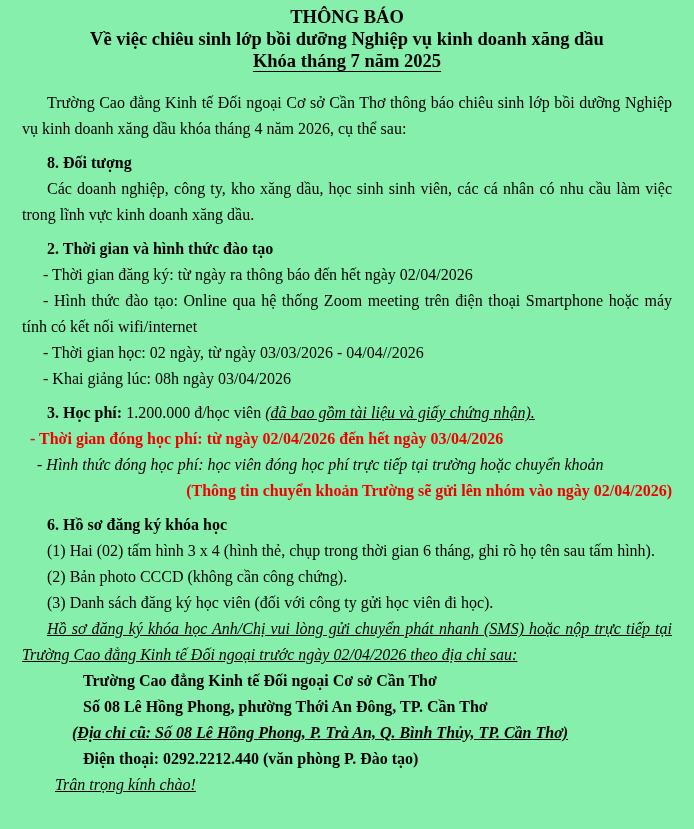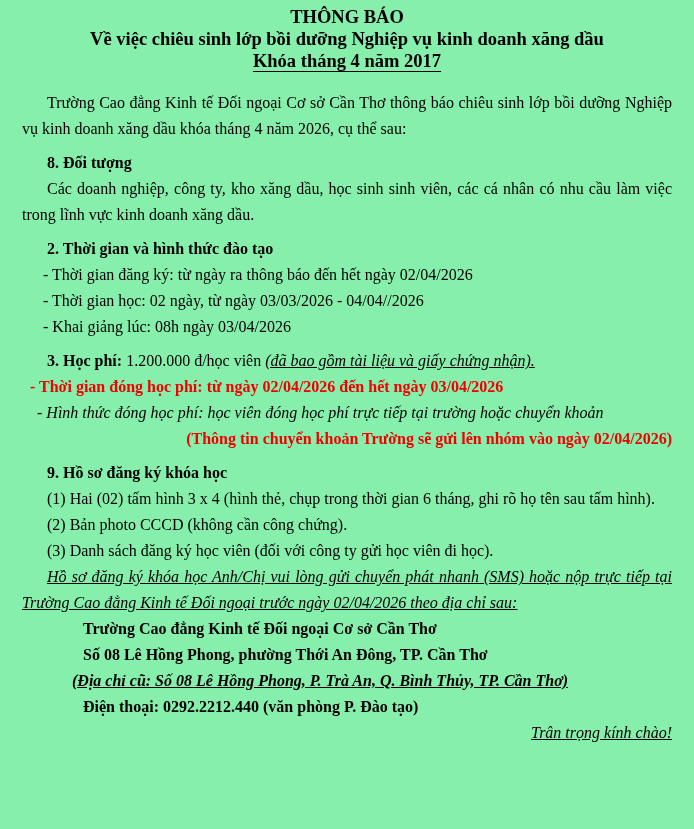--- a/index.html
+++ b/index.html
@@ -45,51 +45,52 @@
     margin-top: 8px;
   }
   .gap-top { margin-top: 8px; }
   .b { font-weight: bold; }
   .i { font-style: italic; text-decoration: underline; }
   .center { text-align: right; text-indent: 0; }
   .deadline { text-indent: 8px; }
   .method   { text-indent: 15px; font-style: italic; }
   .org      { margin-left: 61px; }
   .oldaddr  { margin-left: 50px; }
-  .closing  { margin-left: 33px; text-align: right; }
+  .closing  { margin-left: 33px; }
 </style>
 </head>
 <body>
 
 <div class="page" style="background: #86efac; color: rgb(0, 0, 0);">
 
   <header class="doc-header">
     <div class="t-line">THÔNG BÁO</div>
     <div class="t-line">Về việc chiêu sinh lớp bồi dưỡng Nghiệp vụ kinh doanh xăng dầu</div>
-    <div class="t-line"><span class="u">Khóa tháng 4 năm 2017</span></div>
+    <div class="t-line"><span class="u">Khóa tháng 7 năm 2025</span></div>
   </header>
 
   <p class="para indent just">Trường Cao đẳng Kinh tế Đối ngoại Cơ sở Cần Thơ thông báo chiêu sinh lớp bồi dưỡng Nghiệp vụ kinh doanh xăng dầu khóa tháng 4 năm 2026, cụ thể sau:</p>
 
   <p class="para heading">8. Đối tượng</p>
   <p class="para indent just">Các doanh nghiệp, công ty, kho xăng dầu, học sinh sinh viên, các cá nhân có nhu cầu làm việc trong lĩnh vực kinh doanh xăng dầu.</p>
 
   <p class="para heading">2. Thời gian và hình thức đào tạo</p>
   <p class="para dash">- Thời gian đăng ký: từ ngày ra thông báo đến hết ngày 02/04/2026</p>
+  <p class="para dash just">- Hình thức đào tạo: Online qua hệ thống Zoom meeting trên điện thoại Smartphone hoặc máy tính có kết nối wifi/internet</p>
   <p class="para dash">- Thời gian học: 02 ngày, từ ngày 03/03/2026 - 04/04//2026</p>
   <p class="para dash">- Khai giảng lúc: 08h ngày 03/04/2026</p>
 
   <p class="para indent gap-top">
     <span class="b">3. Học phí:</span><span> 1.200.000 đ/học viên </span><span class="i">(đã bao gồm tài liệu và giấy chứng nhận).</span>
   </p>
   <p class="para b red deadline" style="color: rgb(242, 0, 0);">- Thời gian đóng học phí: từ ngày 02/04/2026 đến hết ngày 03/04/2026</p>
   <p class="para method">- Hình thức đóng học phí: học viên đóng học phí trực tiếp tại trường hoặc chuyển khoản</p>
   <p class="para b red center" style="color: rgb(242, 0, 0);">(Thông tin chuyển khoản Trường sẽ gửi lên nhóm vào ngày 02/04/2026)</p>
 
-  <p class="para heading">9. Hồ sơ đăng ký khóa học</p>
+  <p class="para heading">6. Hồ sơ đăng ký khóa học</p>
   <p class="para indent just">(1)  Hai (02) tấm hình 3 x 4 (hình thẻ, chụp trong thời gian 6 tháng, ghi rõ họ tên sau tấm hình).</p>
   <p class="para indent">(2)  Bản photo CCCD (không cần công chứng).</p>
   <p class="para indent">(3)  Danh sách đăng ký học viên (đối với công ty gửi học viên đi học).</p>
 
   <p class="para indent just i">Hồ sơ đăng ký khóa học Anh/Chị vui lòng gửi chuyển phát nhanh (SMS) hoặc nộp trực tiếp tại Trường Cao đẳng Kinh tế Đối ngoại trước ngày 02/04/2026 theo địa chỉ sau:</p>
   <p class="para b org">Trường Cao đẳng Kinh tế Đối ngoại Cơ sở Cần Thơ</p>
   <p class="para b org">Số 08 Lê Hồng Phong, phường Thới An Đông, TP. Cần Thơ</p>
   <p class="para b i oldaddr">(Địa chỉ cũ: Số 08 Lê Hồng Phong, P. Trà An, Q. Bình Thủy, TP. Cần Thơ)</p>
   <p class="para b org">Điện thoại: 0292.2212.440 (văn phòng P. Đào tạo)</p>
   <p class="para i closing">Trân trọng kính chào!</p>

